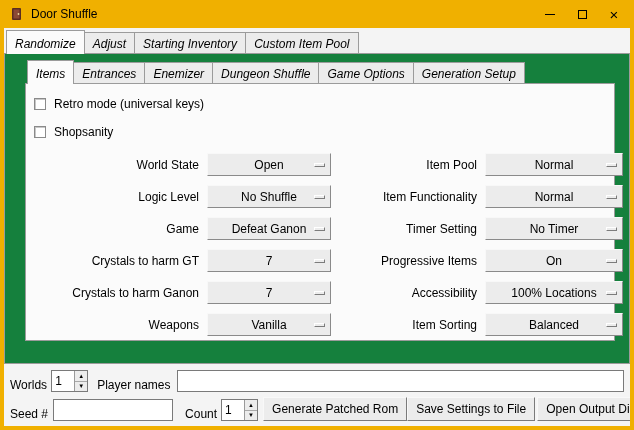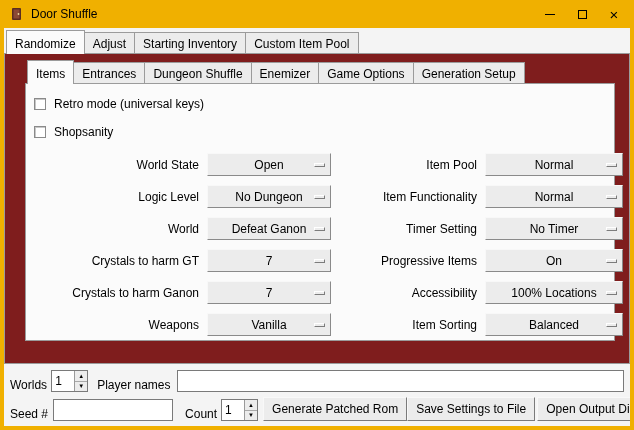--- a/index.html
+++ b/index.html
@@ -25,26 +25,26 @@
   .glyph-max { width:9px; height:9px; border:1px solid #000; background:transparent; }
   .glyph-close { font-size:15px; line-height:1; }
 
   
   .client { flex:1; background:#f4f4f4; display:flex; flex-direction:column; overflow:hidden; }
 
   .tabbar { display:flex; align-items:flex-end; padding-left:2px; margin-top:2px; }
   .tab {
     font-size:12px; padding:4px 8px 3px 8px;
     background:#ececec; border:1px solid #9b9b9b; border-bottom:none;
-    margin-right:-1px; position:relative; cursor:default; white-space:nowrap;
+    margin-right:-1px; position:relative; cursor:default; white-space:nowrap;font-style:italic;
   }
   .tab.selected { background:#fbfbfb; padding-top:6px; z-index:3; }
 
   .outer-pane {
-    border:1px solid #9b9b9b; margin-top:-1px; background:#7f1d1d;
+    border:1px solid #9b9b9b; margin-top:-1px; background:#15803d;
     height:314px; display:flex; flex-direction:column;
     padding:4px 14px 0 20px; position:relative; z-index:1;
   }
   .inner-tabs { padding-left:2px; }
   .inner-pane {
     flex:1; border:1px solid #9b9b9b; margin-top:-1px; margin-bottom:22px;
     background:#fbfbfb; padding:8px 6px 0 6px; position:relative; z-index:1;
   }
 
   
@@ -131,22 +131,22 @@
       <div class="tab">Adjust</div>
       <div class="tab">Starting Inventory</div>
       <div class="tab">Custom Item Pool</div>
     </div>
 
     <div class="outer-pane">
 
       <div class="tabbar inner-tabs">
         <div class="tab selected">Items</div>
         <div class="tab">Entrances</div>
+        <div class="tab">Enemizer</div>
         <div class="tab">Dungeon Shuffle</div>
-        <div class="tab">Enemizer</div>
         <div class="tab">Game Options</div>
         <div class="tab">Generation Setup</div>
       </div>
 
       <div class="inner-pane">
 
         <div class="cb-row">
           <span class="cb-box"></span>
           <span>Retro mode (universal keys)</span>
         </div>
@@ -163,30 +163,30 @@
             <span class="ind"></span>
           </div>
           <div class="fld-label">Item Pool</div>
           <div class="menu">
             <span>Normal</span>
             <span class="ind"></span>
           </div>
 
           <div class="fld-label">Logic Level</div>
           <div class="menu">
-            <span>No Dungeon</span>
+            <span>No Shuffle</span>
             <span class="ind"></span>
           </div>
           <div class="fld-label">Item Functionality</div>
           <div class="menu">
             <span>Normal</span>
             <span class="ind"></span>
           </div>
 
-          <div class="fld-label">World</div>
+          <div class="fld-label">Game</div>
           <div class="menu">
             <span>Defeat Ganon</span>
             <span class="ind"></span>
           </div>
           <div class="fld-label">Timer Setting</div>
           <div class="menu">
             <span>No Timer</span>
             <span class="ind"></span>
           </div>
 

